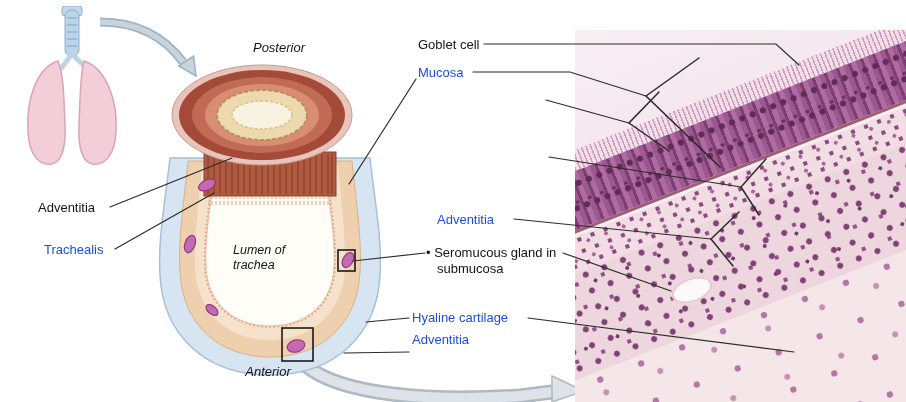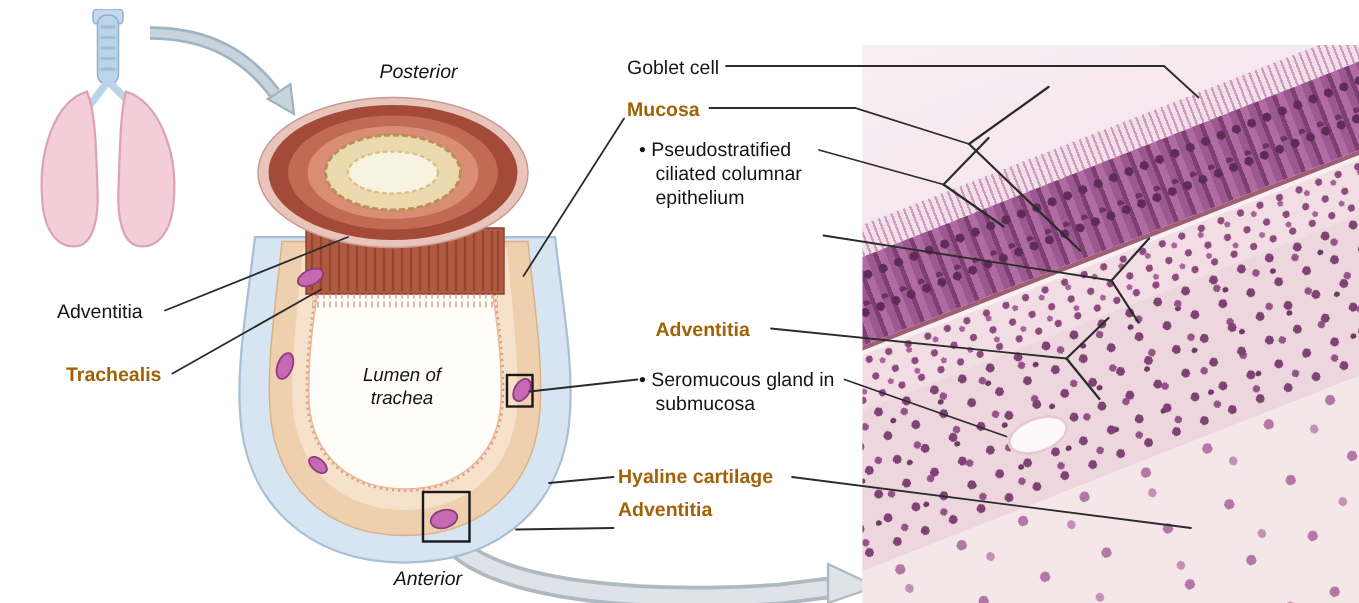--- a/index.html
+++ b/index.html
@@ -1,20 +1,20 @@
 <!DOCTYPE html>
 <html><head>
 <meta charset="utf-8">
 <style>
   *{box-sizing:border-box}
   html,body{margin:0;padding:0;background:#fff}
   #fig{position:relative;width:906px;height:402px;background:#fff;overflow:hidden;
        font-family:"Liberation Sans",sans-serif;color:#141414}
   .lbl{position:absolute;font-size:13px;line-height:1.22;z-index:6;white-space:normal}
-  .b{font-weight:bold;color:#a16207}
+  .b{font-weight:normal;color:#1d4ed8}
   .i{font-style:italic}
   .bullet{padding-left:11px;text-indent:-11px}
   svg.layer{position:absolute;left:0;top:0;pointer-events:none}
   #arrows{z-index:1}
   #lungs{position:absolute;left:18px;top:6px;z-index:2}
   #diagram{position:absolute;left:150px;top:30px;z-index:2}
   #leaders{z-index:5}
   #micro{position:absolute;left:575px;top:30px;width:331px;height:372px;overflow:hidden;
          z-index:3;background:#f7eff2}
   #micro .inner{position:absolute;left:-165px;top:-144px;width:660px;height:660px;
@@ -130,26 +130,25 @@
     <polyline points="514,219 711,239"></polyline>
     <polyline points="739,212 711,239 733,266" stroke-width="1.5"></polyline>
     <polyline points="425,253 353,261"></polyline>
     <polyline points="563,253 671,291"></polyline>
     <polyline points="409,318 366,322"></polyline>
     <polyline points="528,318 794,352"></polyline>
     <polyline points="409,352 344,353"></polyline>
   </svg>
 
   <div class="lbl i" style="left:225px;top:40px;width:80px;text-align:right">Posterior</div>
-  <div class="lbl i" style="left:228px;top:378px;width:80px;text-align:right">Anterior</div>
+  <div class="lbl i" style="left:228px;top:364px;width:80px;text-align:center">Anterior</div>
   <div class="lbl" style="left:38px;top:200px">Adventitia</div>
   <div class="lbl b" style="left:44px;top:242px">Trachealis</div>
-  <div class="lbl i" style="left:233px;top:243px;width:70px;text-align:center;font-size:12.5px">Lumen of trachea</div>
+  <div class="lbl i" style="left:233px;top:243px;width:70px;text-align:left;font-size:12.5px">Lumen of trachea</div>
 
   <div class="lbl" style="left:418px;top:37px">Goblet cell</div>
   <div class="lbl b" style="left:418px;top:65px">Mucosa</div>
-  <div class="lbl bullet" style="left:426px;top:92px;width:126px">• Pseudostratified ciliated columnar epithelium</div>
   <div class="lbl b" style="left:437px;top:212px">Adventitia</div>
   <div class="lbl b" style="left:412px;top:310px">Hyaline cartilage</div>
   <div class="lbl bullet" style="left:426px;top:245px;width:140px">• Seromucous gland in submucosa</div>
   <div class="lbl b" style="left:412px;top:332px">Adventitia</div>
 
 </div>
 
 </body></html>

